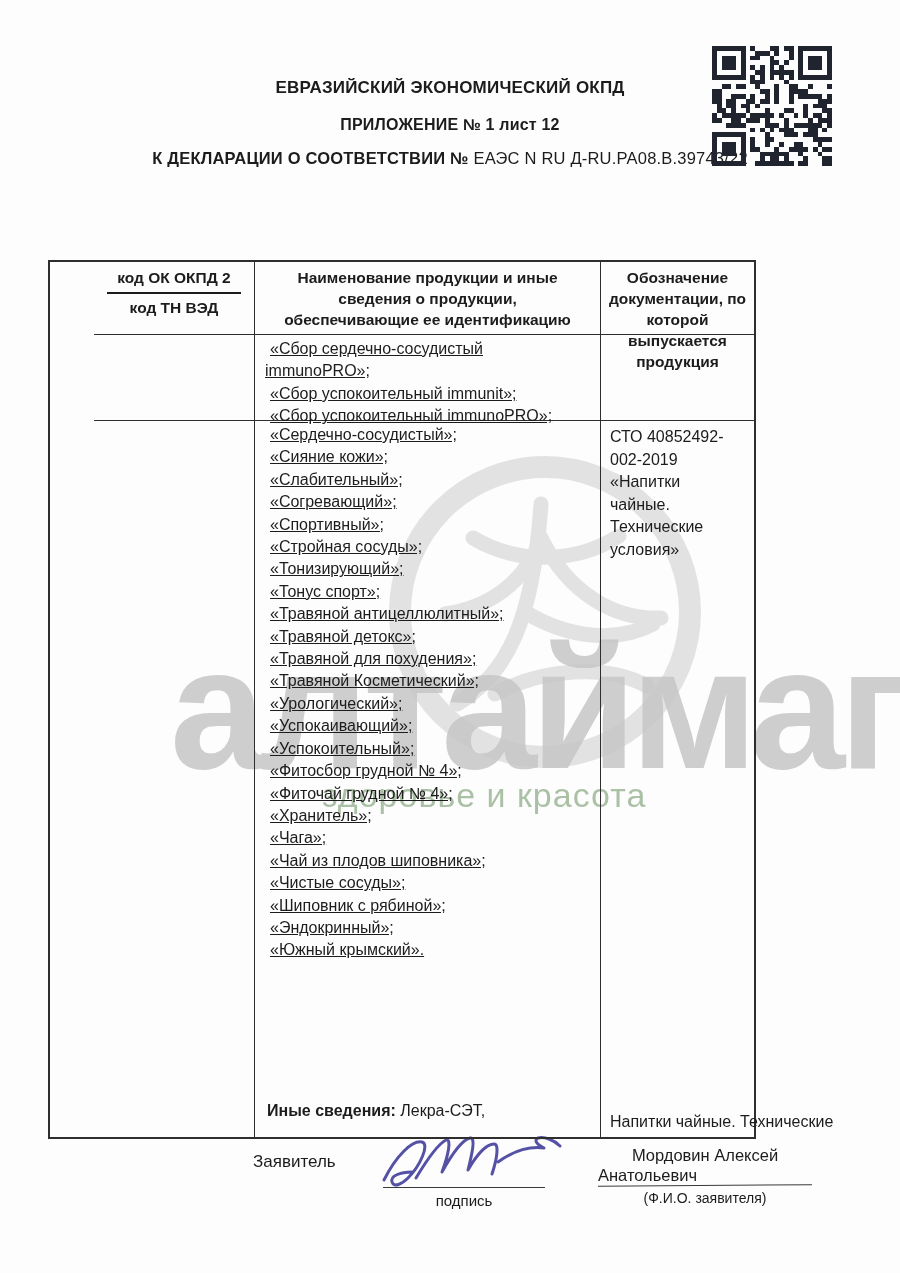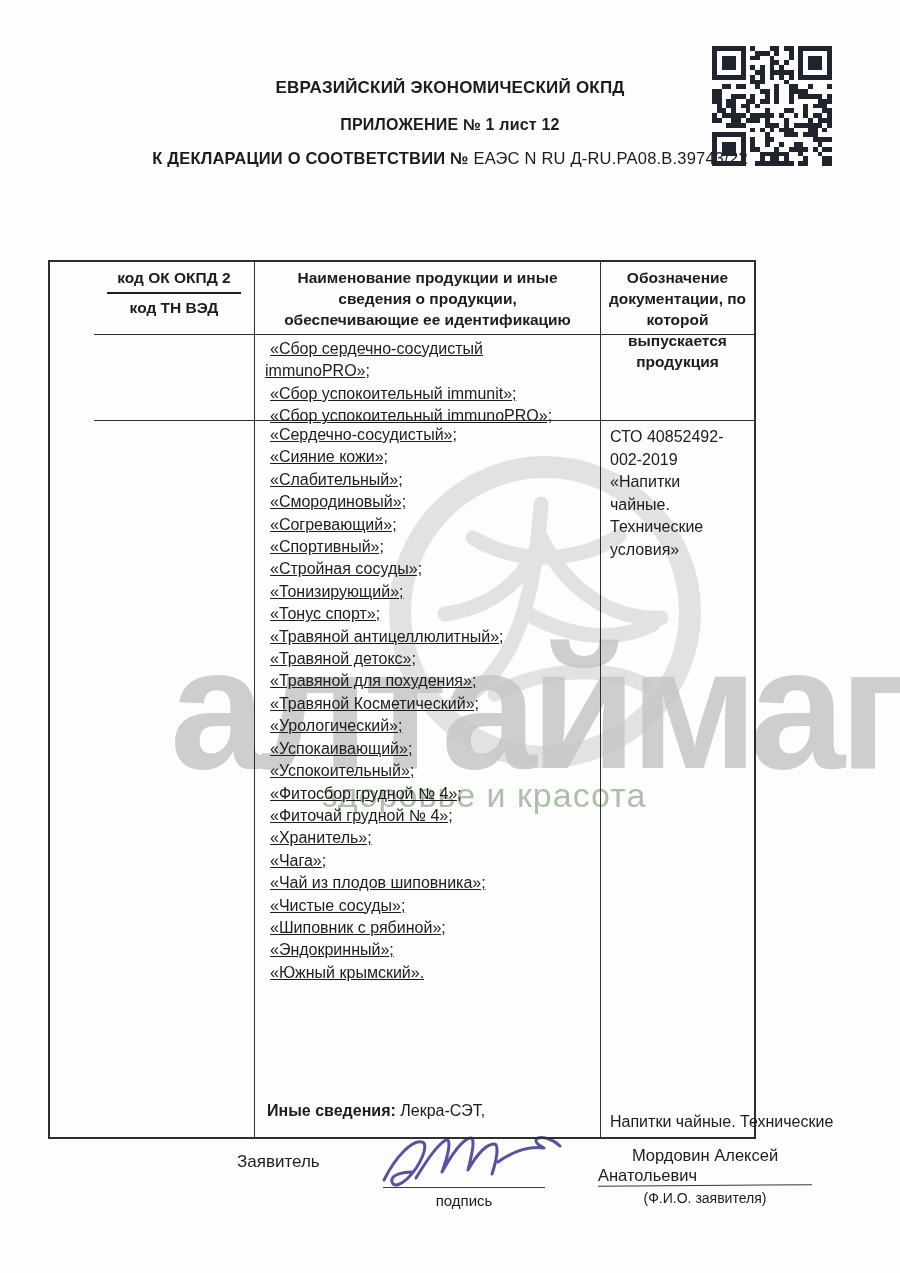--- a/index.html
+++ b/index.html
@@ -83,21 +83,21 @@
   .other-info{
     position:absolute;left:12px;bottom:17px;
     font-size:16px;white-space:nowrap;
   }
   .doc-bottom{
     position:absolute;left:9px;bottom:6px;
     font-size:16px;white-space:nowrap;
   }
 
   
-  .f-applicant{left:237px;top:1152px;font-size:17px;}
+  .f-applicant{left:253px;top:1152px;font-size:17px;}
   .sig-svg{left:378px;top:1128px;width:190px;height:62px;}
   .sig-line{left:383px;top:1187px;width:162px;height:0;border-top:1.7px solid #3a3a3a;}
   .sig-cap{left:383px;top:1192px;width:162px;text-align:center;font-size:15px;}
   .name-1{left:598px;top:1146px;width:214px;text-align:center;font-size:16.5px;}
   .name-2{left:598px;top:1166px;width:214px;text-align:left;font-size:16.5px;}
   .name-line{left:598px;top:1185px;width:214px;height:0;border-top:1.7px solid #3a3a3a;transform:rotate(-.4deg);}
   .name-cap{left:598px;top:1190px;width:214px;text-align:center;font-size:14px;}
 </style>
 </head>
 <body>
@@ -461,21 +461,20 @@
         </div>
     </div>
     <div class="cell bcell last-col"></div>
 
     <div class="cell bcell last-row"></div>
     <div class="cell bcell last-row">
       <div class="plist">
           <div class="pl">«Сердечно-сосудистый»;</div>
           <div class="pl">«Сияние кожи»;</div>
           <div class="pl">«Слабительный»;</div>
-          <div class="pl">«Смородиновый»;</div>
           <div class="pl">«Согревающий»;</div>
           <div class="pl">«Спортивный»;</div>
           <div class="pl">«Стройная сосуды»;</div>
           <div class="pl">«Тонизирующий»;</div>
           <div class="pl">«Тонус спорт»;</div>
           <div class="pl">«Травяной антицеллюлитный»;</div>
           <div class="pl">«Травяной детокс»;</div>
           <div class="pl">«Травяной для похудения»;</div>
           <div class="pl">«Травяной Косметический»;</div>
           <div class="pl">«Урологический»;</div>

